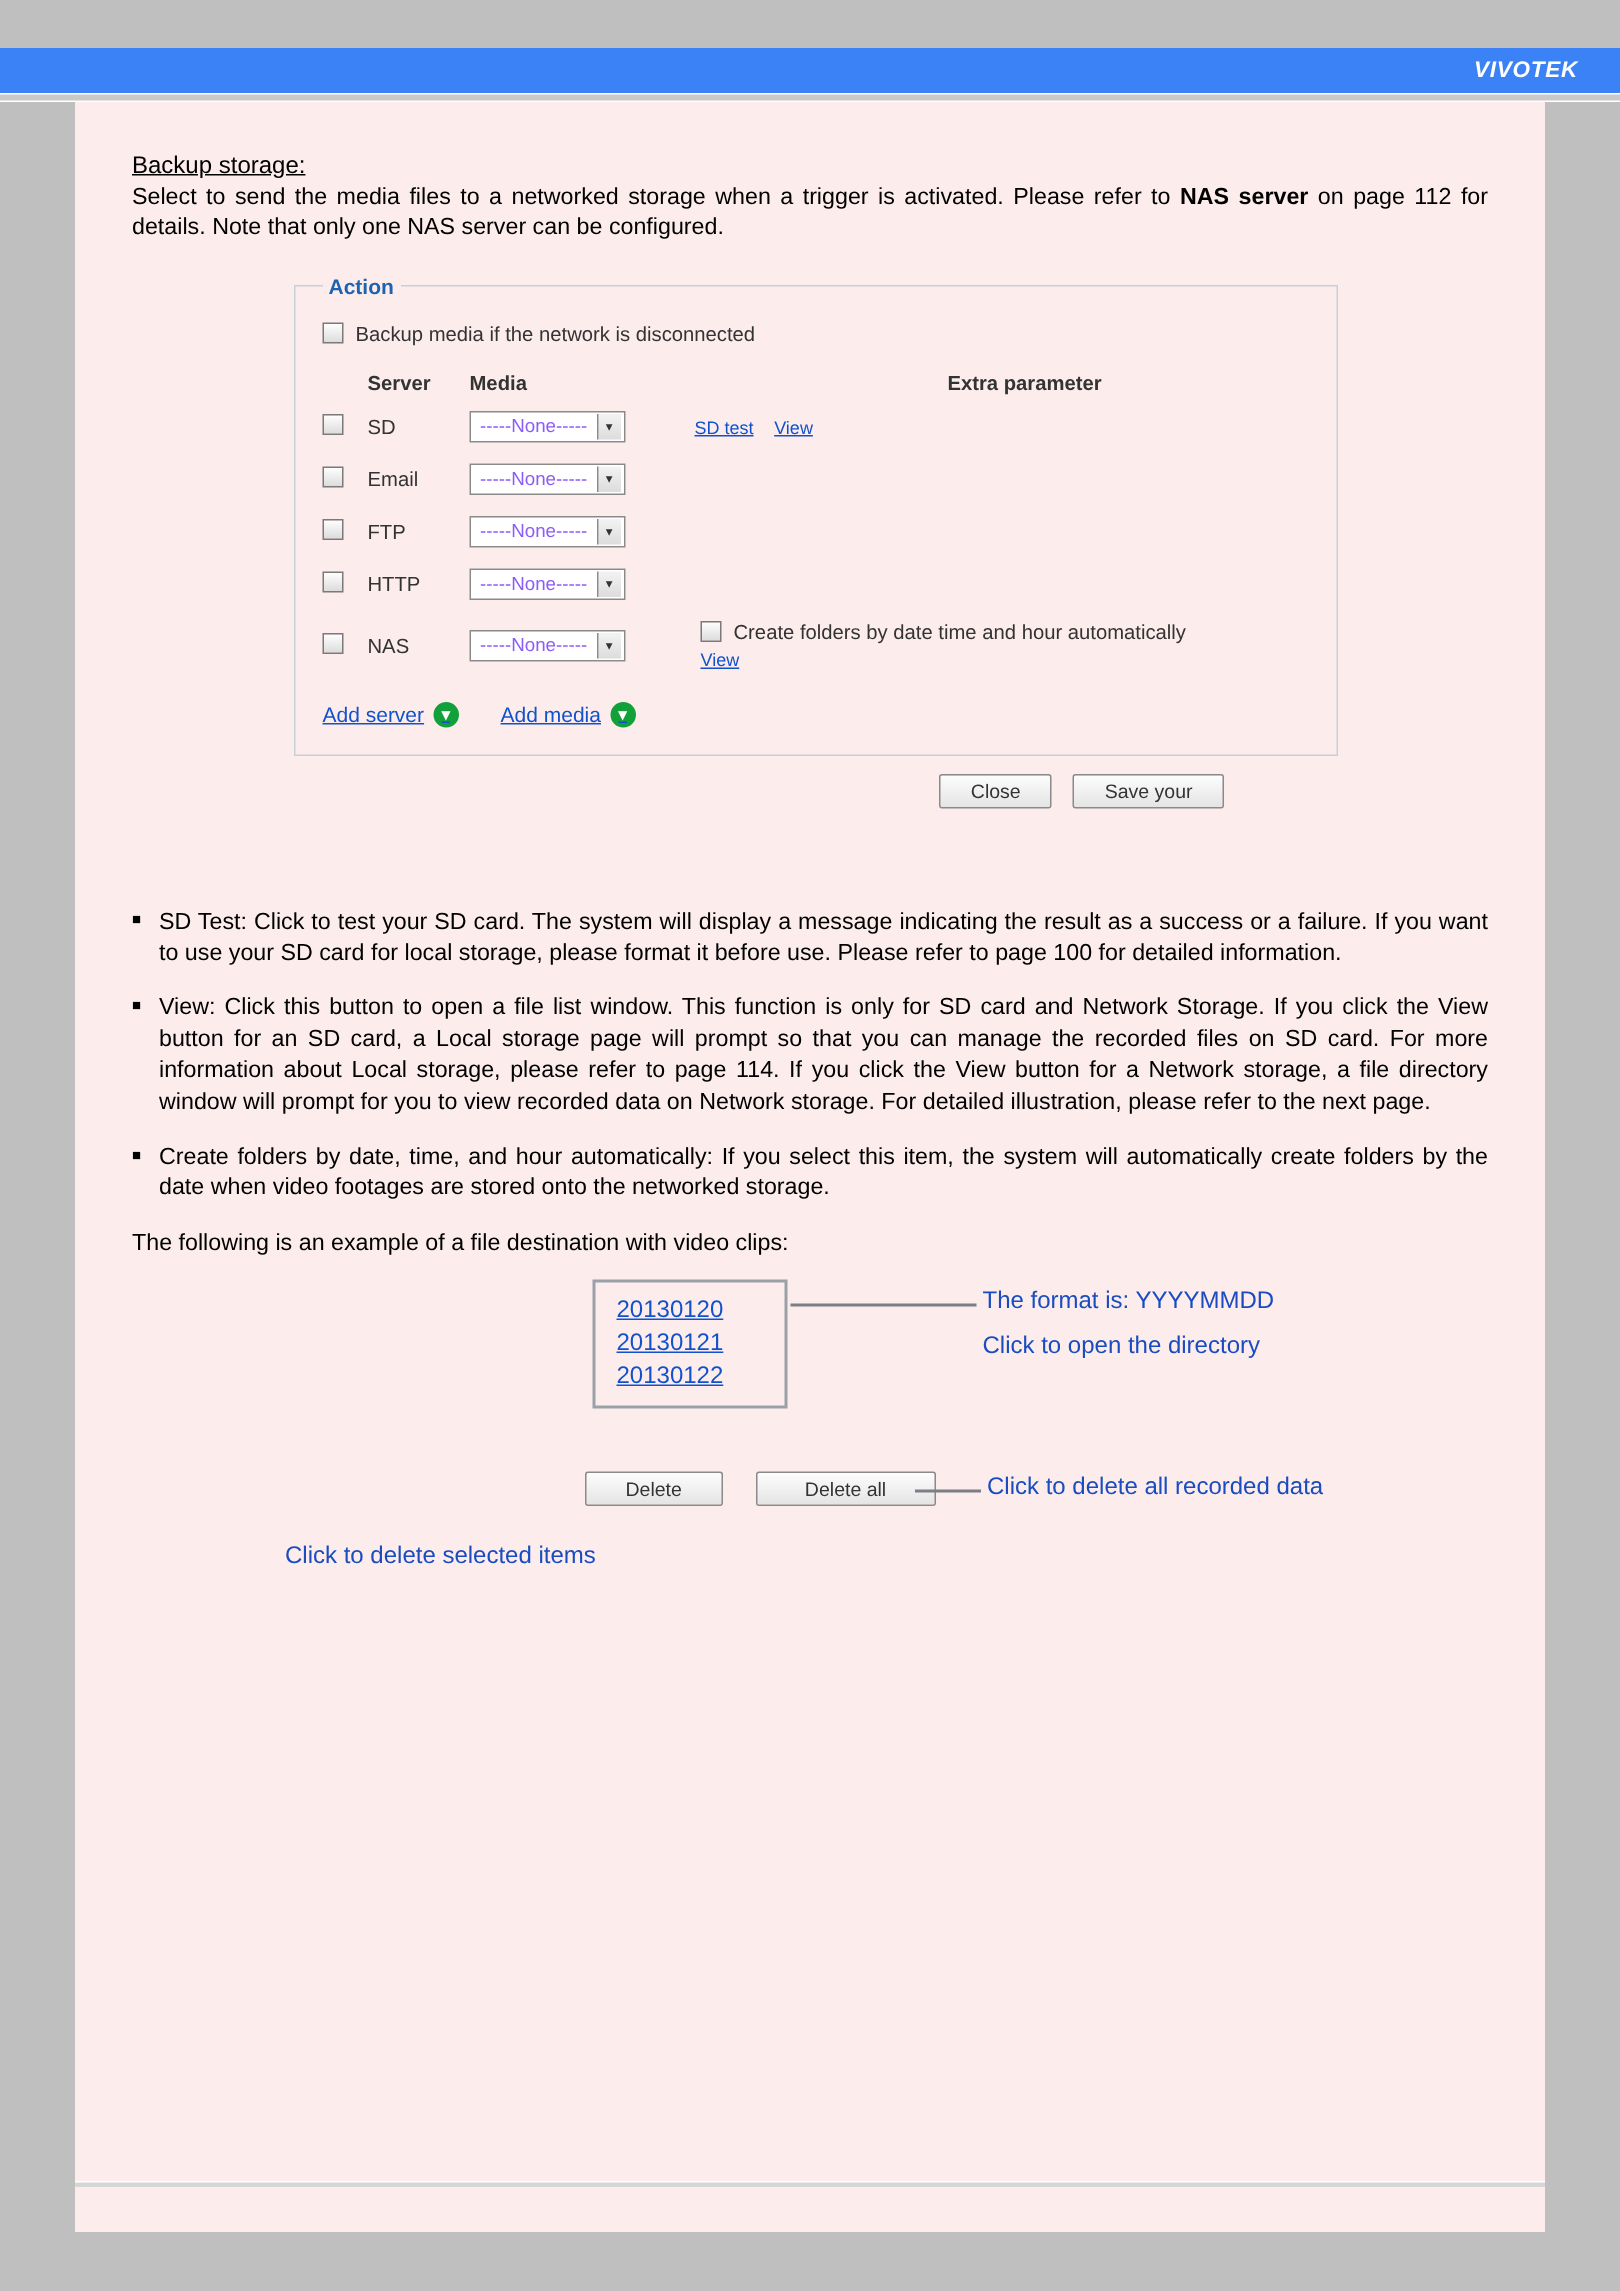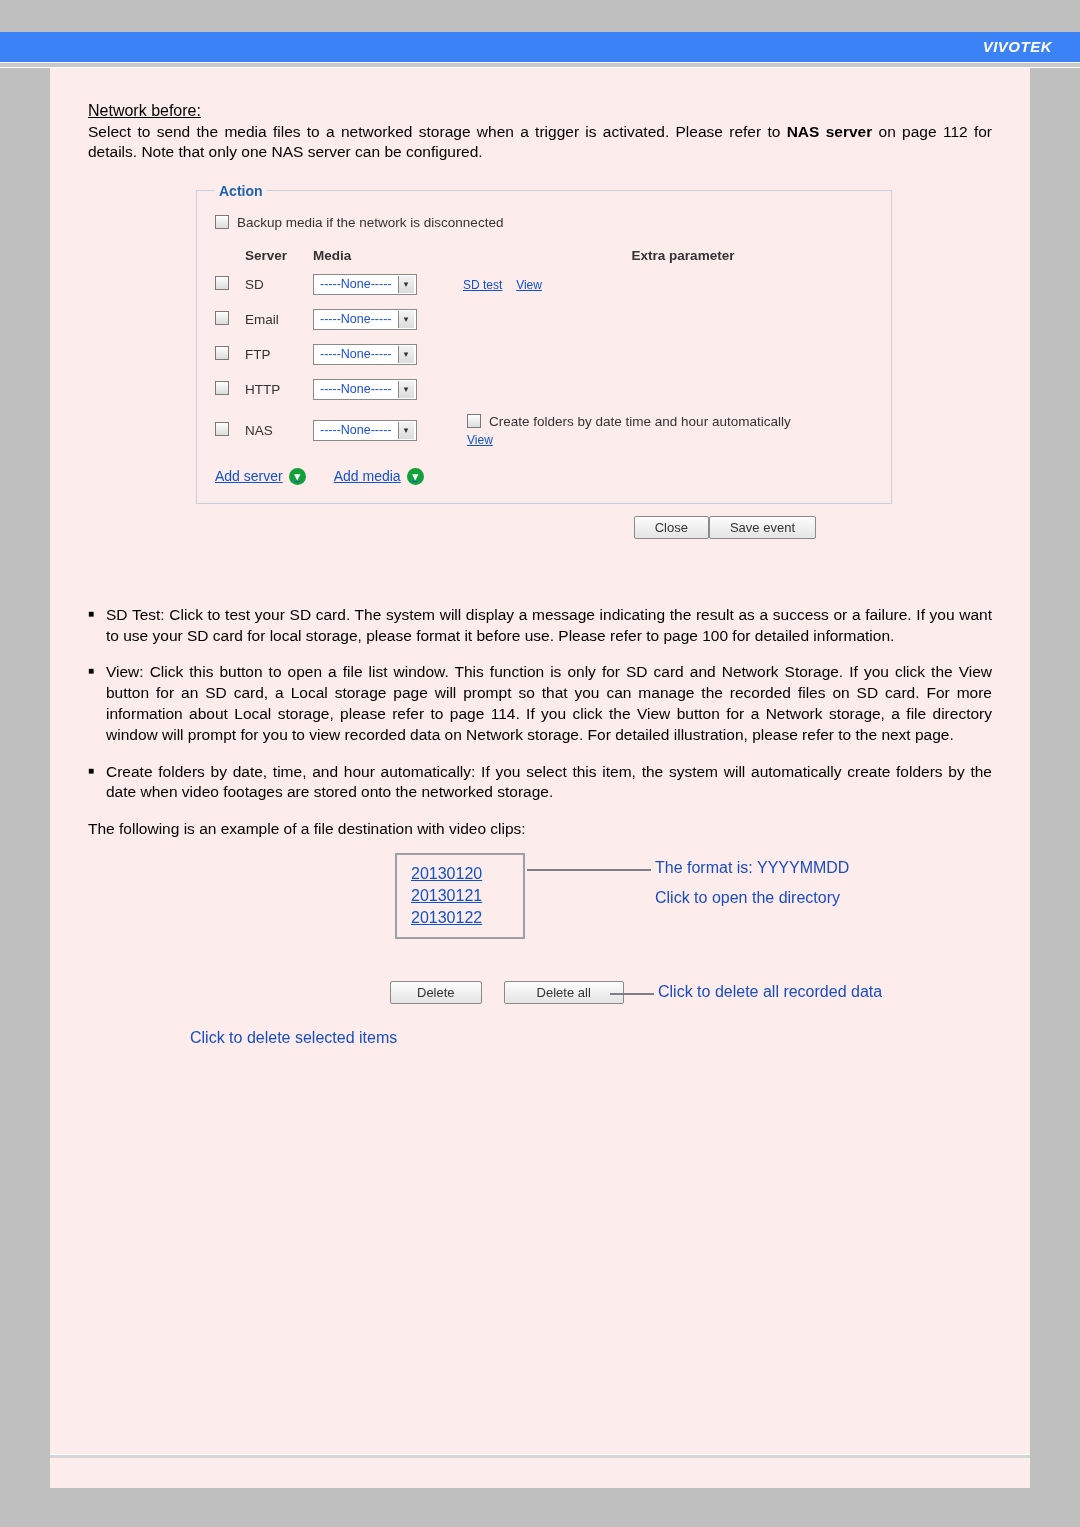--- a/index.html
+++ b/index.html
@@ -75,21 +75,21 @@
   .col-server { width: 68px; }
   .col-media { width: 140px; }
   .col-extra { flex: 1; text-align: center; margin-left: 40px;}
   .srv-row { display: flex; align-items: center; padding: 7px 0; font-size: 13.5px; color: #333; }
   .media-select {
     display: inline-flex; align-items: center;
     border: 1px solid #8a8a8a;
     background: #fff;
     height: 21px;
     font-size: 12.5px;
-    color: #1d4ed8;
+    color: #8b5cf6;
     padding: 0 2px 0 6px;
   }
   .media-select .caret {
     width: 16px; height: 17px;
     border-left: 1px solid #8a8a8a;
     margin-left: 6px;
     background: linear-gradient(#f3f3f3,#dcdcdc);
     display: inline-flex; align-items: center; justify-content: center;
   }
   .media-select .caret::after { content: "▾"; font-size: 9px; color: #333; }
@@ -98,21 +98,21 @@
   .nas-extra-top { display: flex; align-items: center; }
   .add-row { display: flex; align-items: center; margin-top: 14px; gap: 28px; }
   .add-link { color: #1152cc; text-decoration: underline; font-size: 14px; font-weight: 500; display: inline-flex; align-items: center; gap: 6px; cursor: pointer; }
   .arrow-badge {
     width: 17px; height: 17px; border-radius: 50%;
     background: #12a03a;
     display: inline-flex; align-items: center; justify-content: center;
     color: #fff; font-size: 11px; font-weight: bold;
   }
   .arrow-badge::after { content: "▾"; }
-  .btnbar { display: flex; justify-content: flex-end; margin-top: 12px; width: 620px; margin-left: 108px; }
+  .btnbar { display: flex; justify-content: flex-end; gap: 14px; margin-top: 12px; width: 620px; margin-left: 108px; }
   .btn {
     border: 1px solid #8a8a8a;
     background: linear-gradient(#fdfdfd,#e4e4e4);
     padding: 3px 20px;
     font-size: 13px;
     color: #333;
     border-radius: 2px;
     cursor: pointer;
   }
   
@@ -157,21 +157,21 @@
 <body>
 
 <div class="outer-gray">
   <div class="top-bar">
     <span class="brand">VIVOTEK</span>
   </div>
   <div class="top-sep"></div>
 
   <div class="paper">
 
-    <div class="section-head">Network before:</div>
+    <div class="section-head">Backup storage:</div>
     <p class="bodytext">
       <span>Select to send the media files to a networked storage when a trigger is activated. Please refer to </span><b>NAS server</b><span> on page 112 for details. Note that only one NAS server can be configured.</span>
     </p>
 
     <div class="action-wrap">
       <fieldset class="action">
         <legend>Action</legend>
 
         <div class="chk-row">
           <span class="chk"></span>
@@ -259,21 +259,21 @@
           <span class="add-link">
             <span>Add media</span>
             <span class="arrow-badge"></span>
           </span>
         </div>
       </fieldset>
     </div>
 
     <div class="btnbar">
       <span class="btn">Close</span>
-      <span class="btn">Save event</span>
+      <span class="btn">Save your</span>
     </div>
 
     <ul class="sq">
       <li>SD Test: Click to test your SD card. The system will display a message indicating the result as a success or a failure. If you want to use your SD card for local storage, please format it before use. Please refer to page 100 for detailed information.</li>
       <li>View: Click this button to open a file list window. This function is only for SD card and Network Storage. If you click the View button for an SD card, a Local storage page will prompt so that you can manage the recorded files on SD card. For more information about Local storage, please refer to page 114. If you click the View button for a Network storage, a file directory window will prompt for you to view recorded data on Network storage. For detailed illustration, please refer to the next page.</li>
       <li>Create folders by date, time, and hour automatically: If you select this item, the system will automatically create folders by the date when video footages are stored onto the networked storage.</li>
     </ul>
 
     <p class="bodytext para-gap">The following is an example of a file destination with video clips:</p>
 

